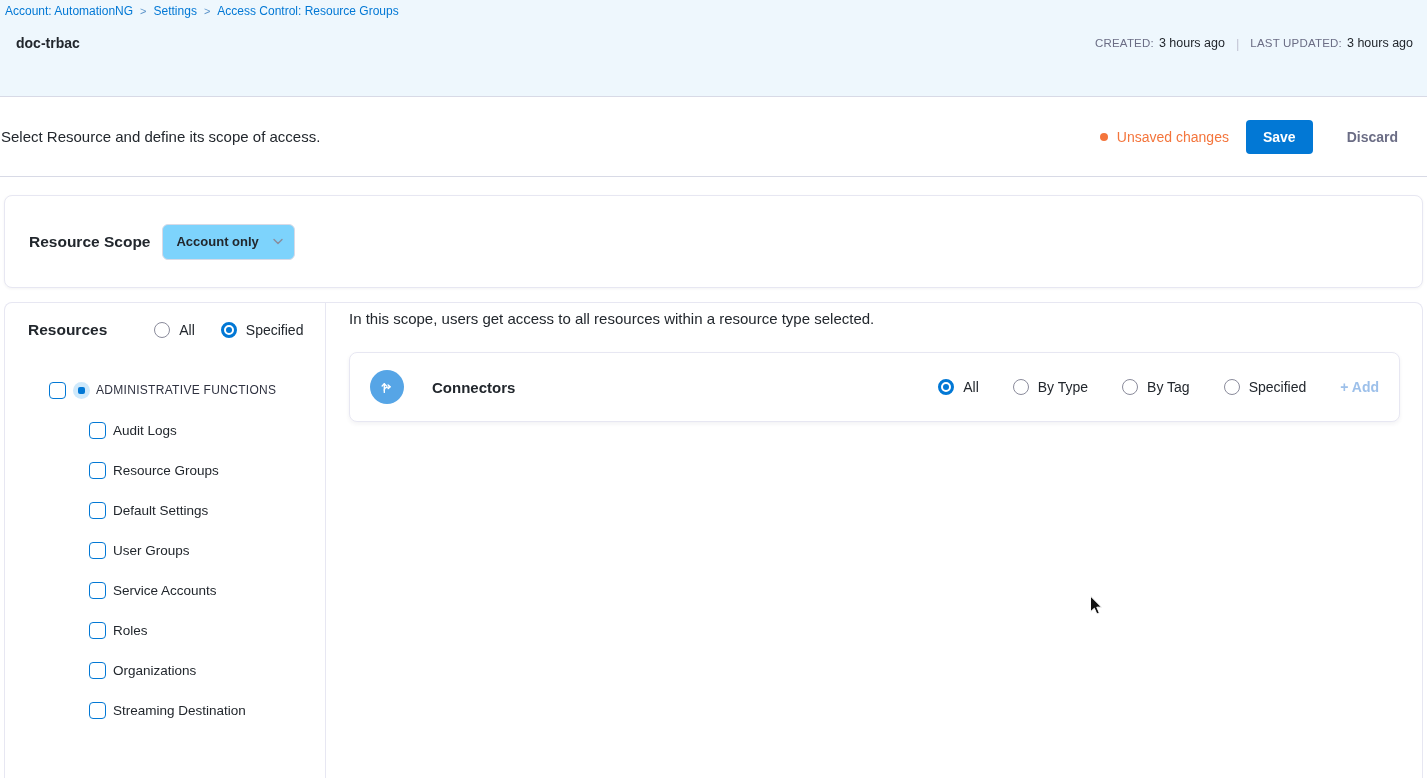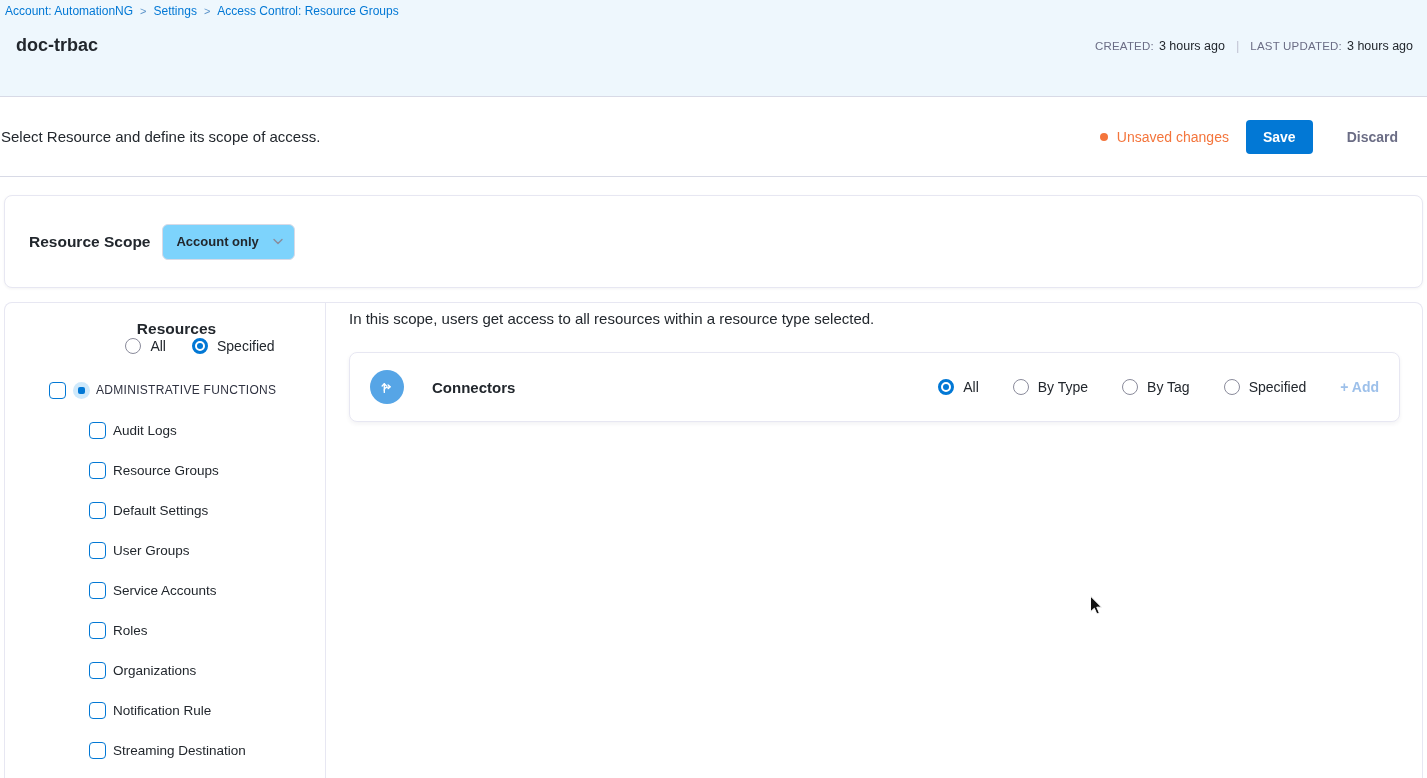--- a/index.html
+++ b/index.html
@@ -8,21 +8,21 @@
     font-family: "Liberation Sans", "DejaVu Sans", sans-serif;
     background:#ffffff; color:#22272d; overflow:hidden; position:relative;
   }
 
   
   .topbar { height:97px; background:#eef7fd; border-bottom:1px solid #d8dae6; padding:4px 14px 0 5px; }
   .breadcrumb { display:flex; align-items:center; gap:7px; font-size:12px; line-height:14px; }
   .crumb { color:#0278d5; cursor:pointer; text-decoration:none; }
   .crumb-sep { color:#5b93c9; font-size:11px; }
   .title-row { display:flex; justify-content:space-between; align-items:center; margin-top:17px; padding-left:11px; }
-  .page-title { font-size:18px; font-weight:600; color:#22272d; }
+  .page-title { font-size:14px; font-weight:600; color:#22272d; }
   .meta { display:flex; align-items:center; font-size:12px; }
   .meta-label { color:#6b6d85; font-size:11.5px; letter-spacing:.2px; }
   .meta-value { color:#22272d; margin-left:5px; font-size:12.5px; }
   .meta-divider { color:#c3c5d4; margin:0 11px; font-size:13px; }
 
   
   .toolbar { height:80px; background:#fff; border-bottom:1px solid #d8dae6;
     display:flex; align-items:center; justify-content:space-between; padding:0 29px 0 1px; }
   .toolbar-desc { font-size:15px; color:#22272d; }
   .toolbar-actions { display:flex; align-items:center; }
@@ -42,21 +42,21 @@
     border:1px solid #d8dae6; border-radius:6px; display:flex; align-items:center;
     justify-content:center; padding:0 11px 0 13px; cursor:pointer; }
   .scope-select-value { font-size:13px; font-weight:600; color:#22272d; }
   .chevron-down { margin-left:14px; width:10px; height:7px; display:inline-block; }
   .chevron-down svg { display:block; }
 
   
   .resources-card { margin:10px 4px 0; height:479px; background:#fff; border:1px solid #e7e7f2;
     border-bottom:none; border-radius:8px 8px 0 0; display:flex; overflow:hidden; }
   .res-left { width:321px; flex:none; border-right:1px solid #e7e7f2; padding:17px 0 0 23px; }
-  .res-header { display:flex; align-items:center; height:20px;flex-direction:column; }
+  .res-header { display:flex; align-items:center; height:20px; }
   .res-title { font-size:15.5px; font-weight:700; }
   .res-filter { display:flex; align-items:center; gap:26px; margin-left:47px; }
 
   .radio-opt { display:flex; align-items:center; gap:9px; cursor:pointer; }
   .radio { width:16px; height:16px; border-radius:50%; background:#fff; border:1.5px solid #8a8b9b; flex:none; }
   .radio.checked { border:3px solid #0278d5; position:relative; }
   .radio.checked::after { content:""; position:absolute; left:2px; top:2px; width:6px; height:6px;
     border-radius:50%; background:#0278d5; }
   .radio-label { font-size:14px; color:#22272d; }
 
@@ -178,24 +178,20 @@
       <div class="tree-row item">
         <span class="checkbox"></span>
         <span class="item-label">Roles</span>
       </div>
       <div class="tree-row item">
         <span class="checkbox"></span>
         <span class="item-label">Organizations</span>
       </div>
       <div class="tree-row item">
         <span class="checkbox"></span>
-        <span class="item-label">Notification Rule</span>
-      </div>
-      <div class="tree-row item">
-        <span class="checkbox"></span>
         <span class="item-label">Streaming Destination</span>
       </div>
     </div>
   </aside>
 
   <main class="res-right">
     <p class="scope-desc">In this scope, users get access to all resources within a resource type selected.</p>
 
     <div class="connector-card">
       <span class="connector-icon">

